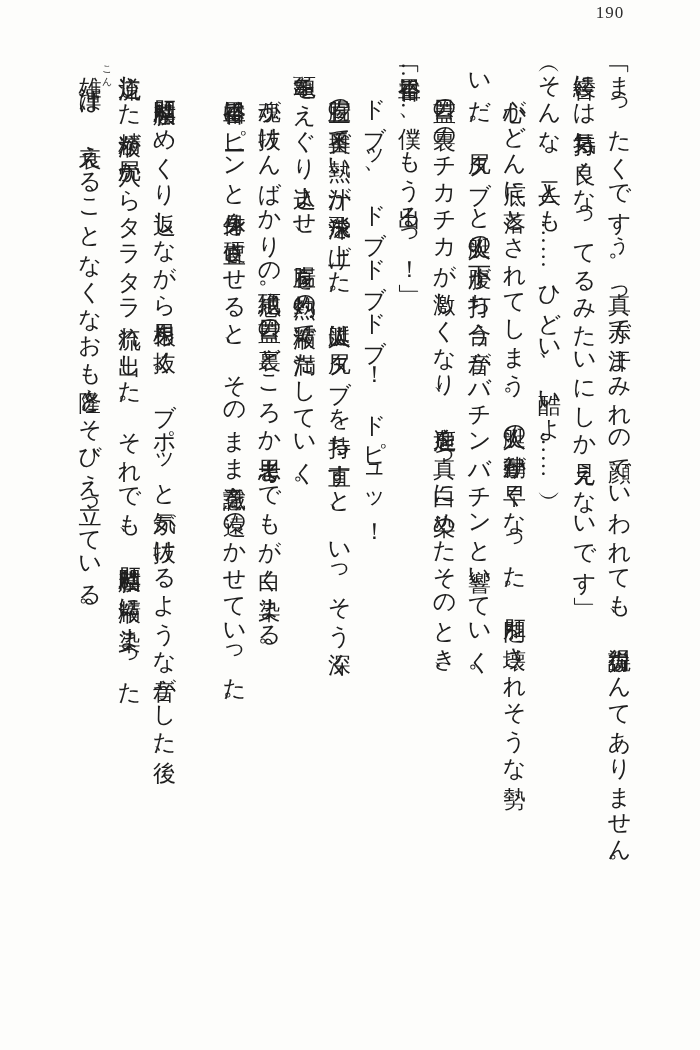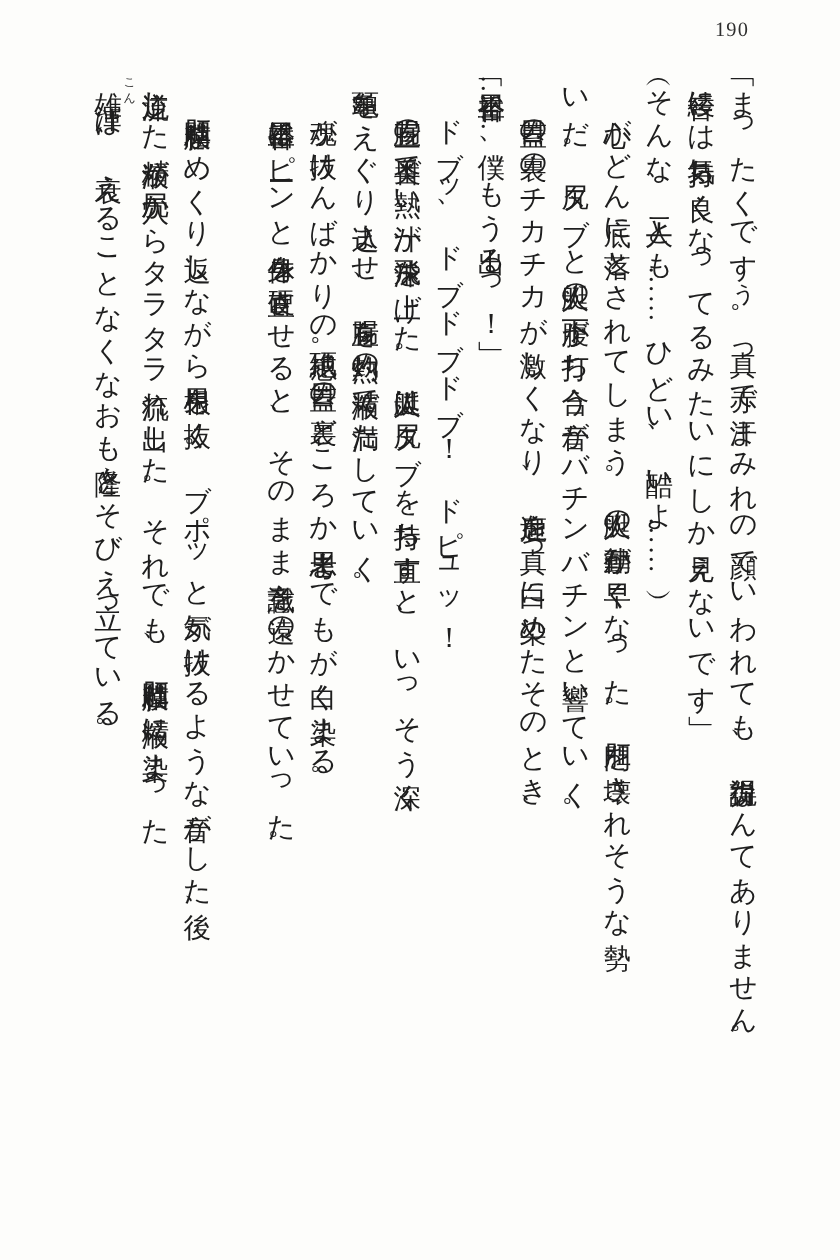--- a/index.html
+++ b/index.html
@@ -9,21 +9,21 @@
   .page {
     position: relative;
     width: 700px;
     height: 1050px;
     background: #fdfdfb;
     overflow: hidden;
     font-family: "Liberation Serif", "DejaVu Serif", serif;
   }
   .page-number {
     position: absolute;
-    top: 15px;
+    top: 3px;
     left: 586px;
     width: 48px;
     text-align: center;
     font-size: 17px;
     letter-spacing: 1px;
     color: #2e2e2e;
   }
   .text-block {
     position: absolute;
     top: 58px;

